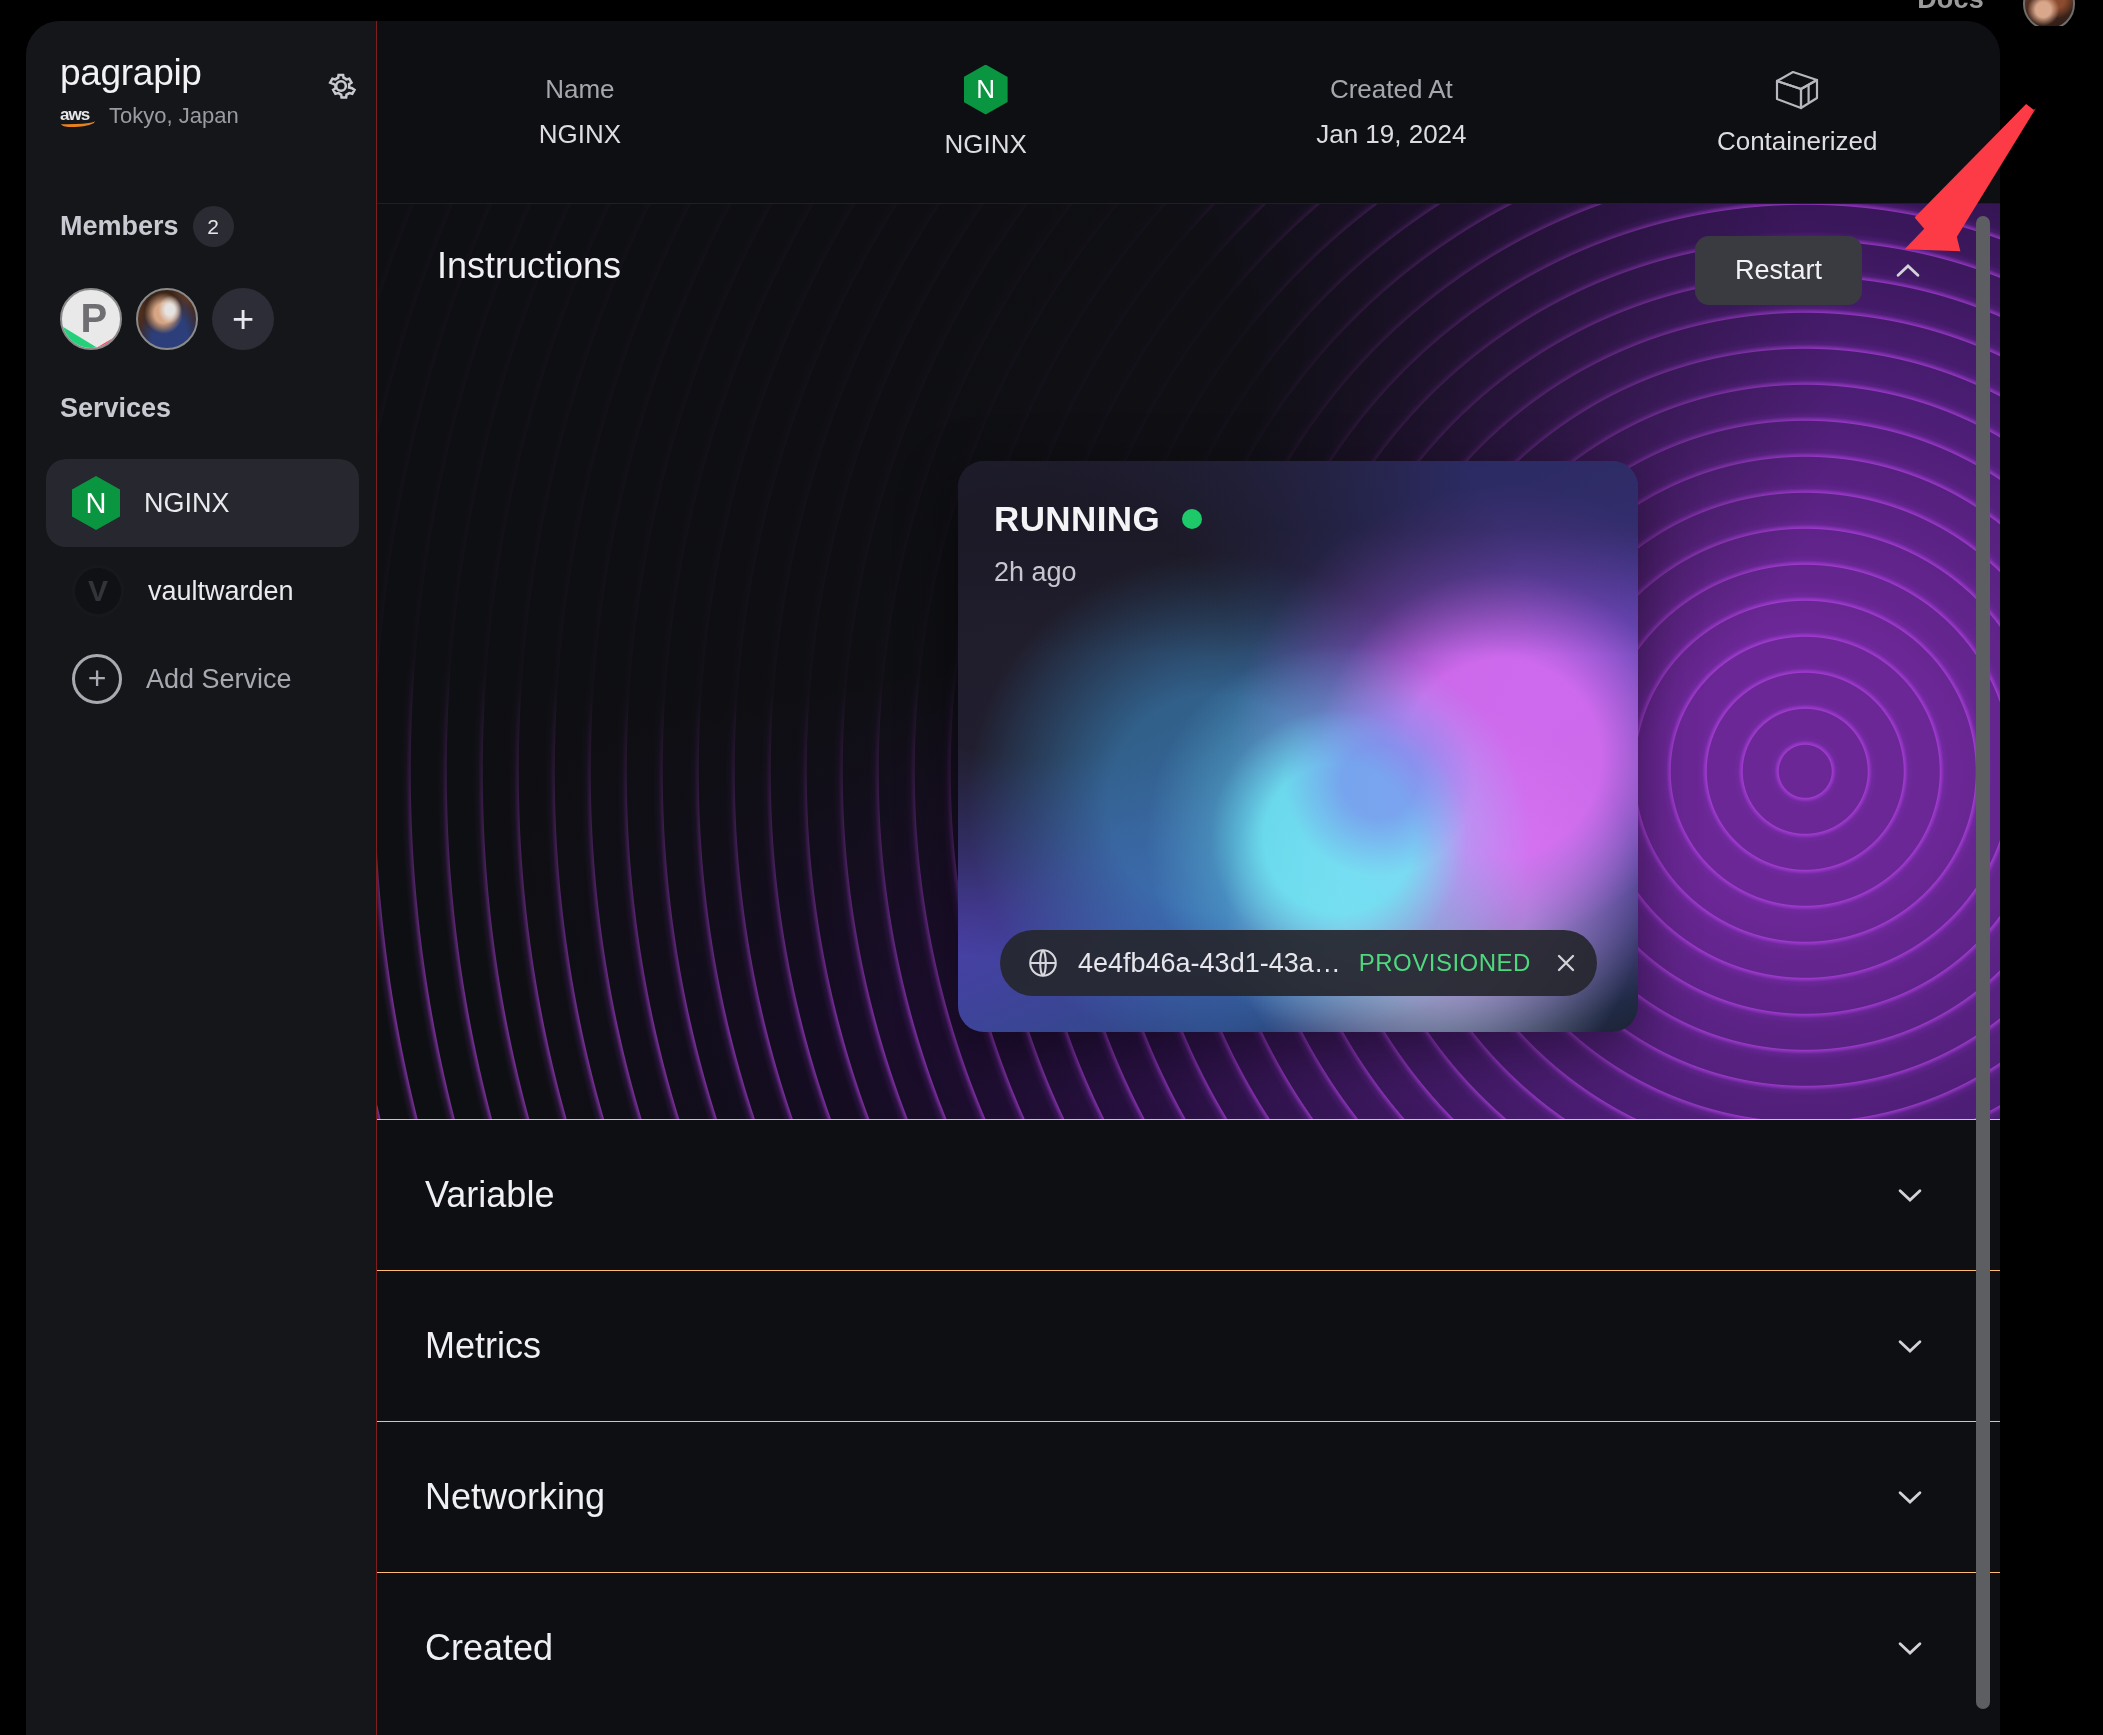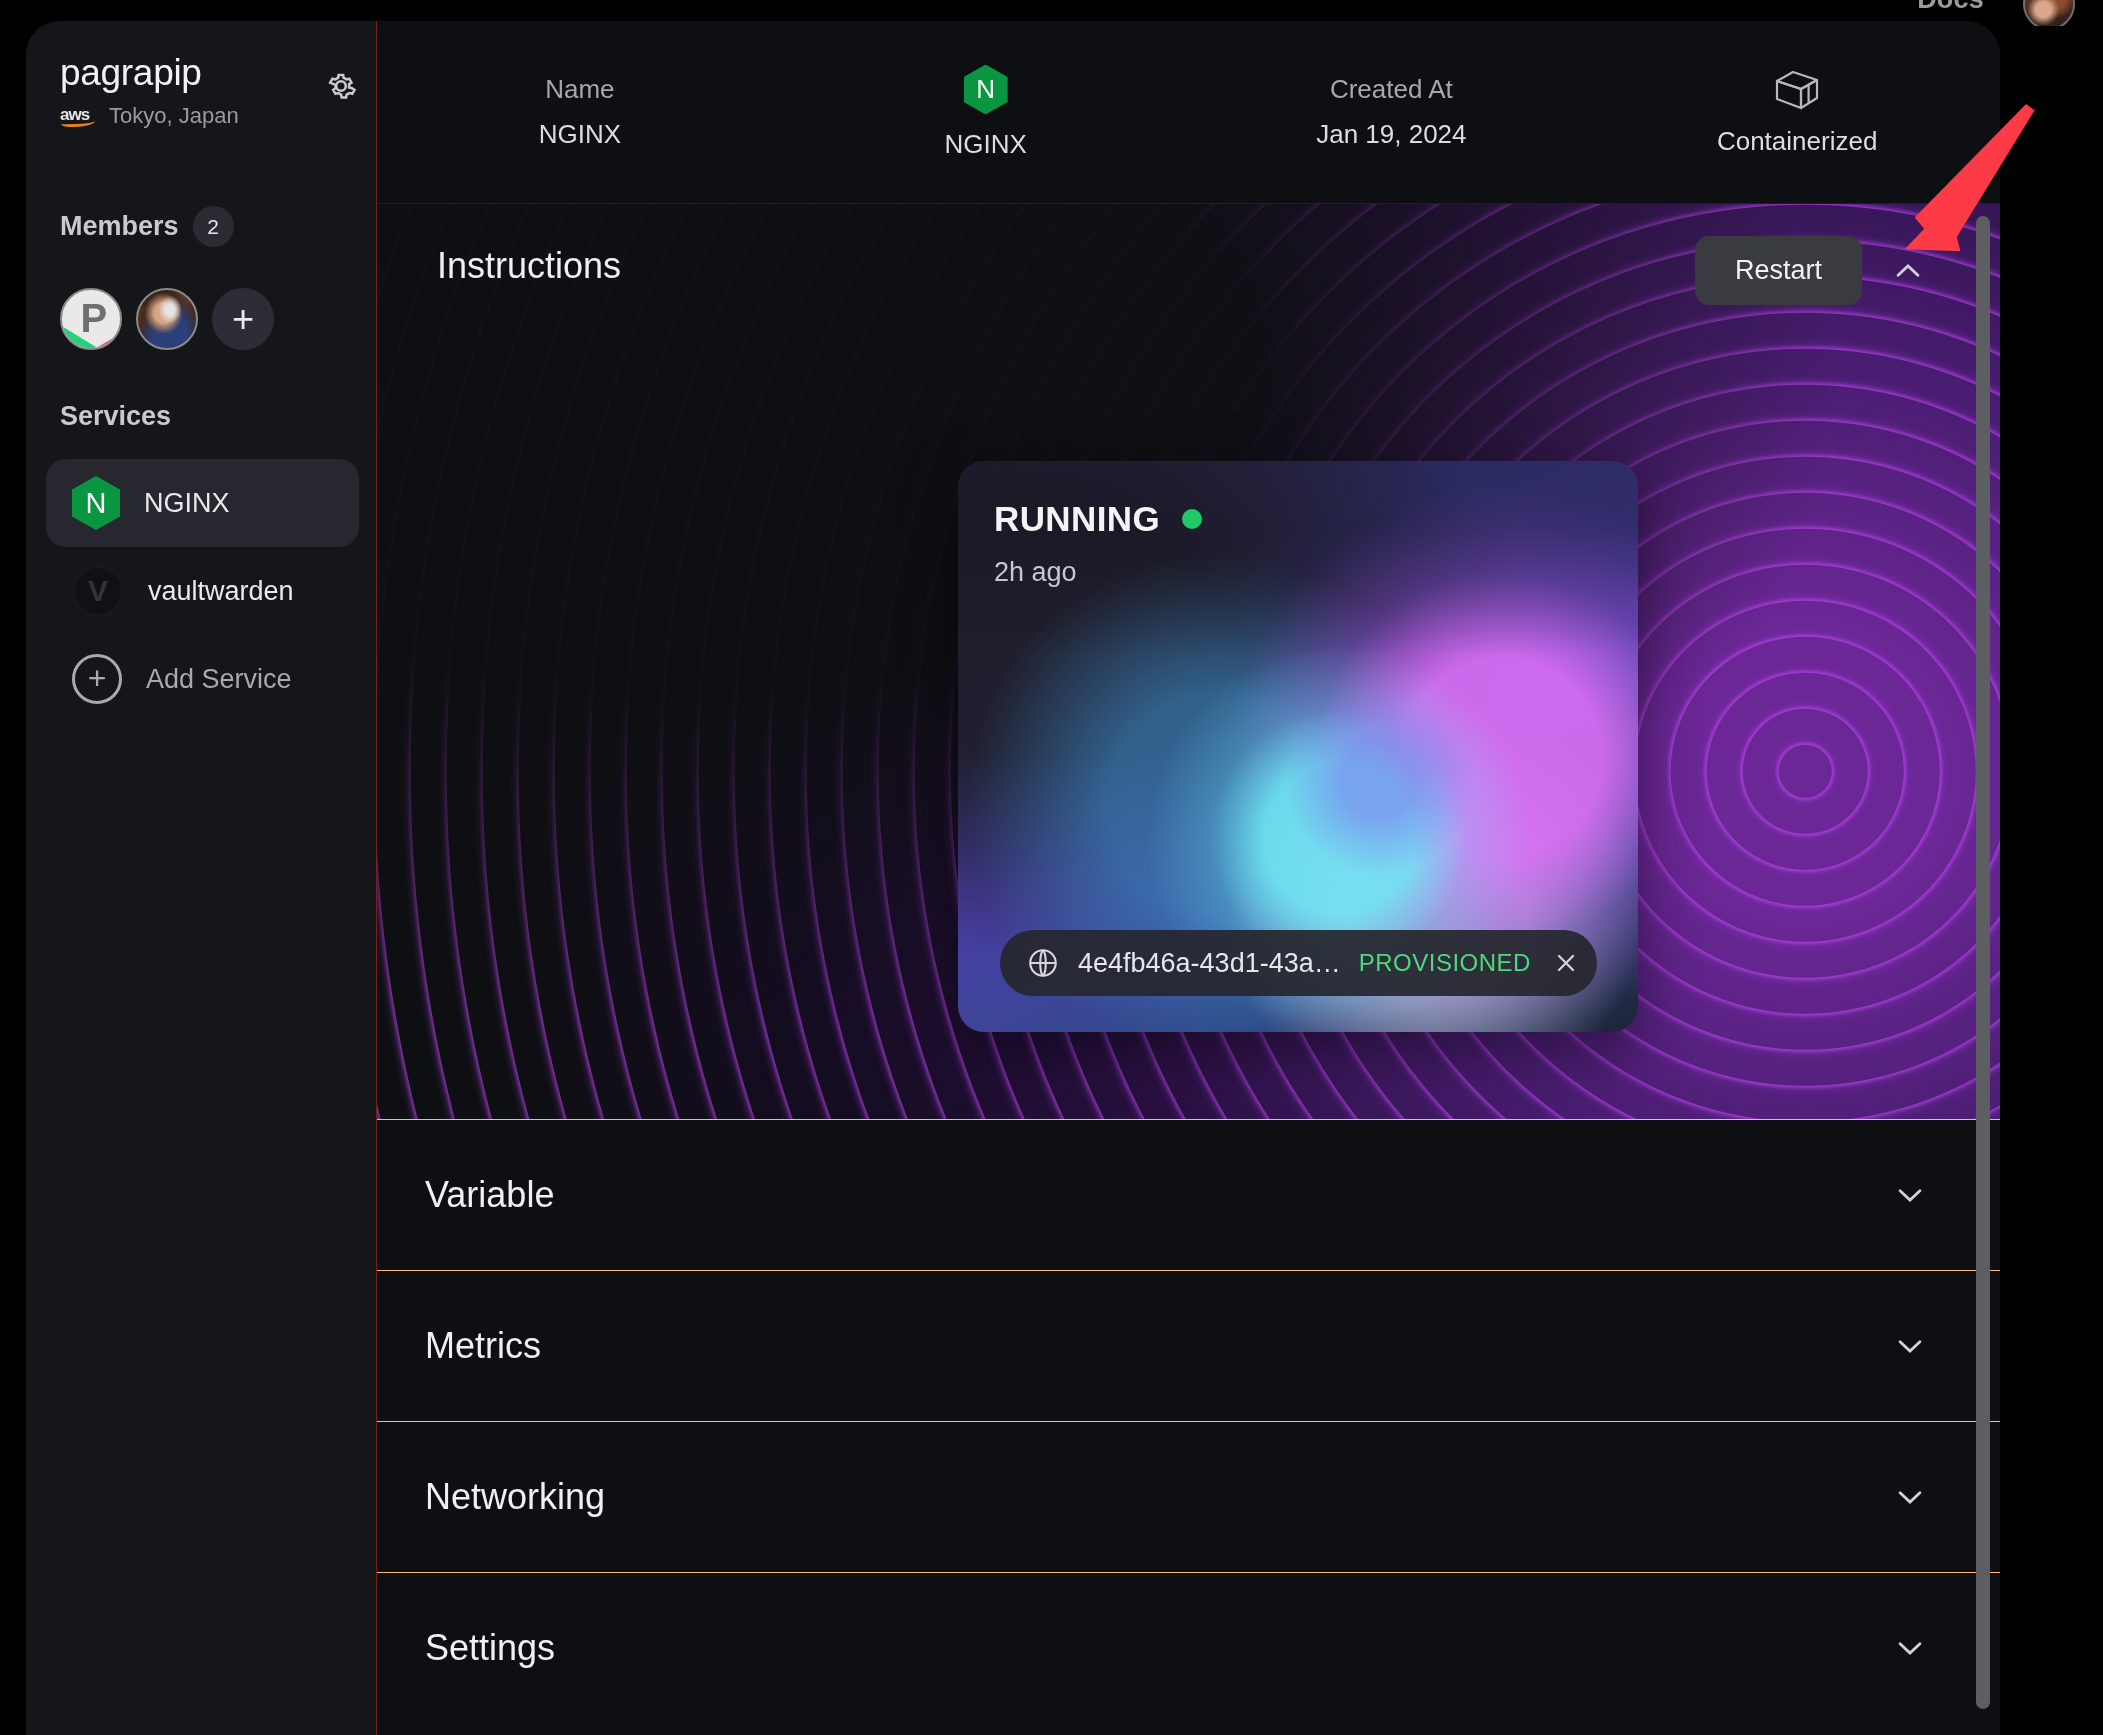--- a/index.html
+++ b/index.html
@@ -85,21 +85,21 @@
       radial-gradient(ellipse at 38% 20%, #3a2418 0 26%, rgba(58,36,24,0) 50%),
       radial-gradient(ellipse at 55% 88%, #2c3f7a 0 40%, rgba(44,63,122,0) 70%),
       linear-gradient(165deg, #7c4a2d 0%, #4a2c1c 45%, #1b1f38 100%);
   }
   .add-member {
     width: 62px; height:62px; border-radius:50%; background:#2c2d36;
     display:flex; align-items:center; justify-content:center; cursor:pointer;
   }
   .add-member .plus { font-size:38px; color:#e8e8ee; line-height:1; font-weight:300; }
 
-  .services-label { position:absolute; left:34px; top:380px; font-size:27px; font-weight:700; color:#c9c9d1; }
+  .services-label { position:absolute; left:34px; top:372px; font-size:27px; font-weight:700; color:#c9c9d1; }
 
   .svc-list { position:absolute; left:20px; top:438px; width: 313px; }
   .svc-item {
     display:flex; align-items:center; gap:24px; height: 88px; padding: 0 26px;
     border-radius: 20px; cursor:pointer;
   }
   .svc-item.active { background: #26272f; }
   .svc-label { font-size: 27px; color:#e9e9ee; }
   .svc-label.muted { color:#a8a8b0; }
 
@@ -390,21 +390,21 @@
       <div class="acc-row">
         <span class="acc-title">Networking</span>
         <span class="acc-chev">
           <svg width="34" height="34" viewBox="0 0 24 24" fill="none" stroke="#d2d2d8" stroke-width="2" stroke-linecap="round">
               <path d="M5 9 L12 15.5 L19 9"></path>
             </svg>
         </span>
       </div>
 
       <div class="acc-row">
-        <span class="acc-title">Settings</span>
+        <span class="acc-title">Created</span>
         <span class="acc-chev">
           <svg width="34" height="34" viewBox="0 0 24 24" fill="none" stroke="#d2d2d8" stroke-width="2" stroke-linecap="round">
               <path d="M5 9 L12 15.5 L19 9"></path>
             </svg>
         </span>
       </div>
 
       <div class="scrollbar-track">
         <div class="scrollbar-thumb"></div>
       </div>

